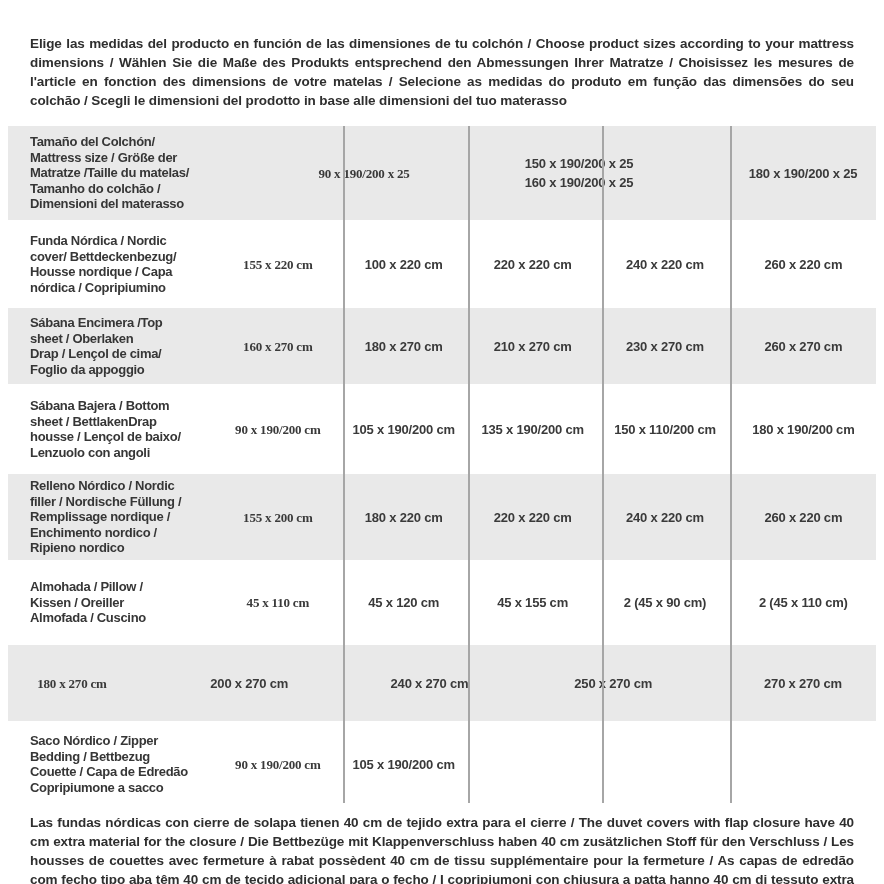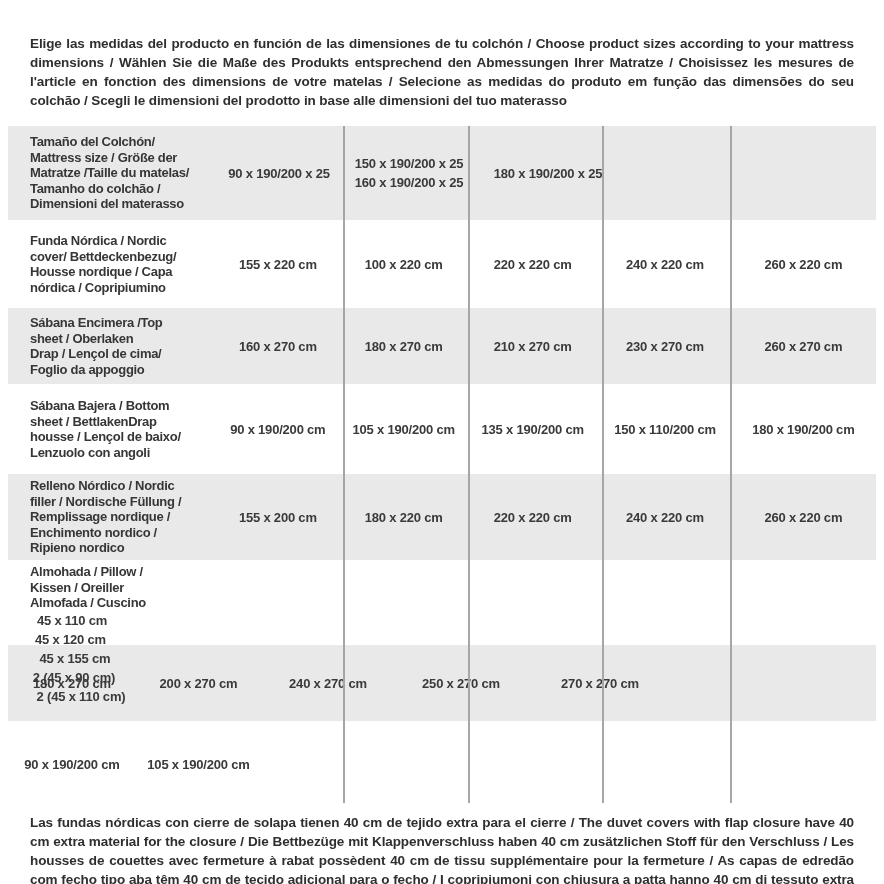--- a/index.html
+++ b/index.html
@@ -17,38 +17,38 @@
   .footnote { margin: 10px 30px 0 30px; }
 
   .size-table { position: relative; margin: 16px 8px 0 8px; width: 868px; }
   .vline {
     position: absolute; top: 0; bottom: 0; width: 1.5px;
     background: #a6a6a6; z-index: 2;
   }
   .vl-1 { left: 335px; } .vl-2 { left: 460px; }
   .vl-3 { left: 594px; } .vl-4 { left: 722px; }
 
-  .trow { display: flex; width: 868px; margin-bottom: 4px; background: #ffffff; }
+  .trow { display: flex; width: 868px; margin-bottom: 4px; background: #ffffff; justify-content: space-between; }
   .trow.shaded { background: #e9e9e9; }
   .h94 { height: 94px; } .h80 { height: 80px; } .h76 { height: 76px; }
-  .h82 { height: 82px; } .h86 { height: 86px; } .h77 { height: 77px; flex-direction: column; }
+  .h82 { height: 82px; } .h86 { height: 86px; } .h77 { height: 77px; }
   .h78 { height: 78px; }
 
   .cell { display: flex; align-items: center; }
   .cell.label {
     width: 207px; padding-left: 22px; padding-right: 4px;
     font-size: 13px; font-weight: bold; line-height: 15.5px;
     letter-spacing: -0.3px; color: #363636; white-space: pre-line;
   }
   .cell.val {
     justify-content: center; text-align: center;
     font-size: 13px; font-weight: bold; letter-spacing: -0.2px;
     color: #3a3a3a; white-space: pre-line; line-height: 19px;
   }
-  .c1 { width: 128px; } .c2 { width: 125px; } .c3 { width: 134px; }
+  .c1 { width: 128px; font-family: Liberation Serif, serif; } .c2 { width: 125px; } .c3 { width: 134px; }
   .c4 { width: 132px; border-radius: 17px; } .c5 { width: 146px; }
 </style>
 </head>
 <body>
 
 <div class="page">
 
   <p class="para intro">Elige las medidas del producto en función de las dimensiones de tu colchón / Choose product sizes according to your mattress dimensions / Wählen Sie die Maße des Produkts entsprechend den Abmessungen Ihrer Matratze / Choisissez les mesures de l'article en fonction des dimensions de votre matelas / Selecione as medidas do produto em função das dimensões do seu colchão / Scegli le dimensioni del prodotto in base alle dimensioni del tuo materasso</p>
 
   <div class="size-table">
@@ -131,20 +131,24 @@
 
     <div class="trow shaded h76">
       <div class="cell val c1">180 x 270 cm</div>
       <div class="cell val c2">200 x 270 cm</div>
       <div class="cell val c3">240 x 270 cm</div>
       <div class="cell val c4">250 x 270 cm</div>
       <div class="cell val c5">270 x 270 cm</div>
     </div>
 
     <div class="trow h78">
+      <div class="cell label">Saco Nórdico / Zipper
+Bedding / Bettbezug
+Couette  / Capa de Edredão
+Copripiumone a sacco</div>
       <div class="cell val c1">90 x 190/200 cm</div>
       <div class="cell val c2">105 x 190/200 cm</div>
       <div class="cell val c3"></div>
       <div class="cell val c4"></div>
       <div class="cell val c5"></div>
     </div>
   </div>
 
   <p class="para footnote">Las fundas nórdicas con cierre de solapa tienen 40 cm de tejido extra para el cierre / The duvet covers with flap closure have 40 cm extra material for the closure / Die Bettbezüge mit Klappenverschluss haben 40 cm zusätzlichen Stoff für den Verschluss / Les housses de couettes avec fermeture à rabat possèdent 40 cm de tissu supplémentaire pour la fermeture / As capas de edredão com fecho tipo aba têm 40 cm de tecido adicional para o fecho / I copripiumoni con chiusura a patta hanno 40 cm di tessuto extra per la chiusura</p>
 

